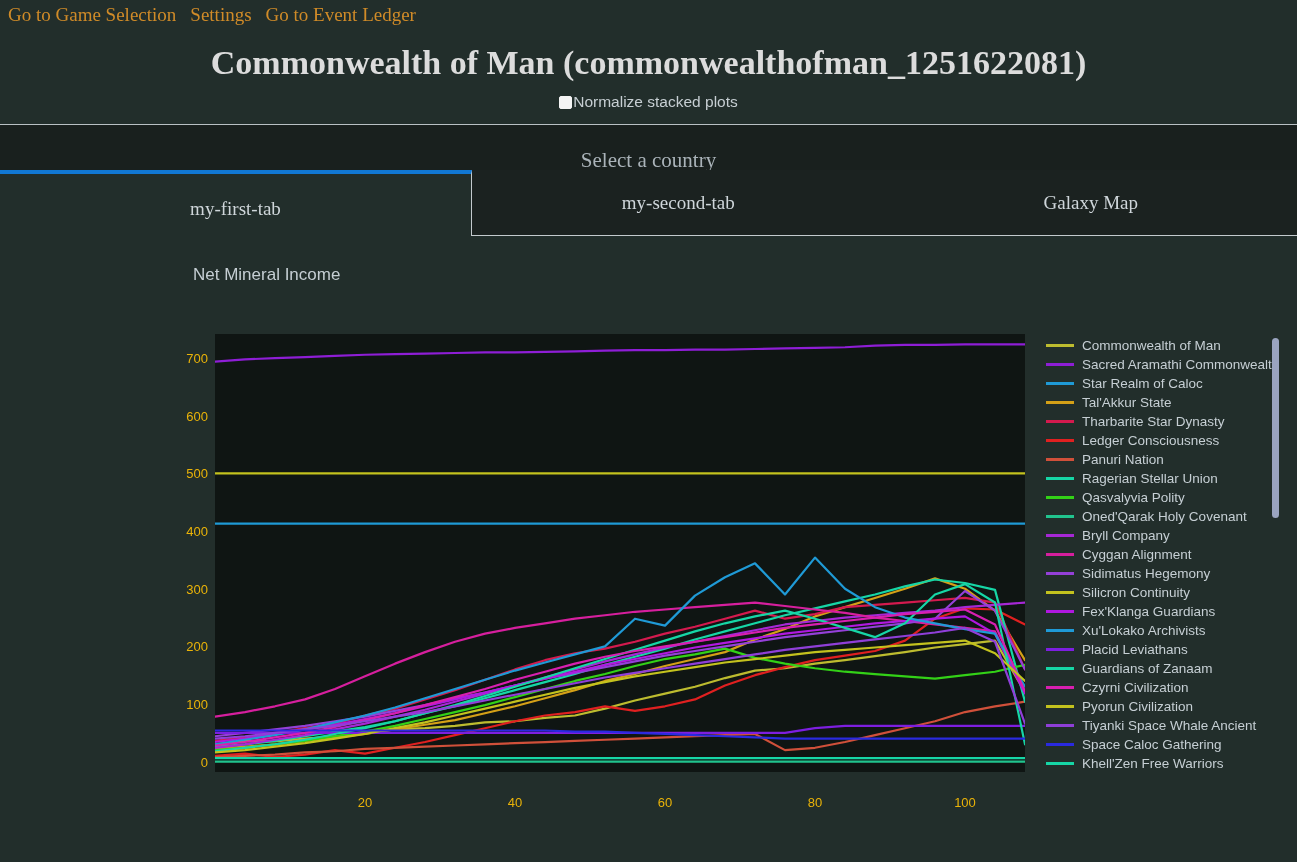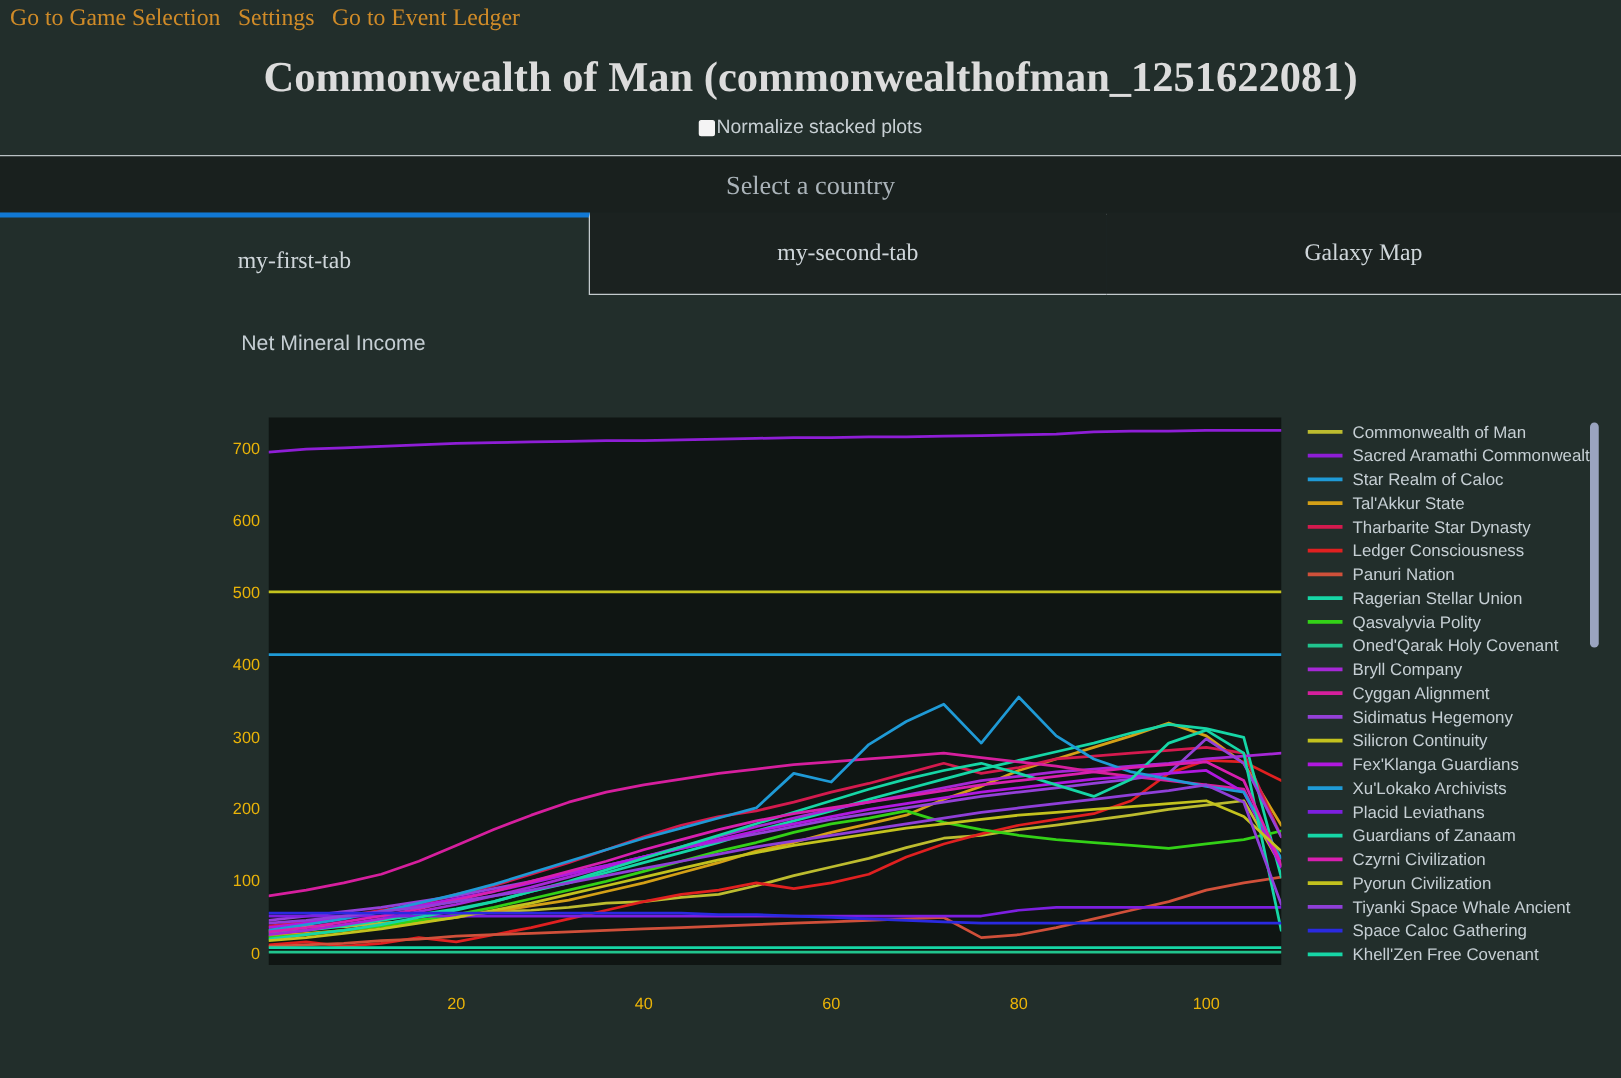--- a/index.html
+++ b/index.html
@@ -64,21 +64,21 @@
     cursor: pointer;
   }
 
   
   #country-select {
     position: absolute; left: 0; top: 124px;
     width: 1297px; height: 48px;
     background: #19201e;
     border-top: 1px solid #b9c0c4;
     border-bottom: 1px solid #b9c0c4;
-    display: flex; align-items: center; justify-content: center;
+    display: flex; align-items: flex-end; justify-content: center;
     cursor: pointer;
   }
   #country-select-text {
     color: #aab3b9;
     font-family: "Liberation Serif", serif;
     font-size: 21px;
     line-height: 21px;
   }
 
   
@@ -348,18 +348,18 @@
       <div class="legend-item">
         <span class="legend-swatch" style="background: rgb(143, 63, 216);"></span>
         <span class="legend-label">Tiyanki Space Whale Ancient</span>
       </div>
       <div class="legend-item">
         <span class="legend-swatch" style="background: rgb(42, 42, 224);"></span>
         <span class="legend-label">Space Caloc Gathering</span>
       </div>
       <div class="legend-item">
         <span class="legend-swatch" style="background: rgb(22, 214, 166);"></span>
-        <span class="legend-label">Khell'Zen Free Covenant</span>
+        <span class="legend-label">Khell'Zen Free Warriors</span>
       </div>
     </div>
   <div id="legend-scrollbar"></div>
 
 </div>
 
 </body></html>

